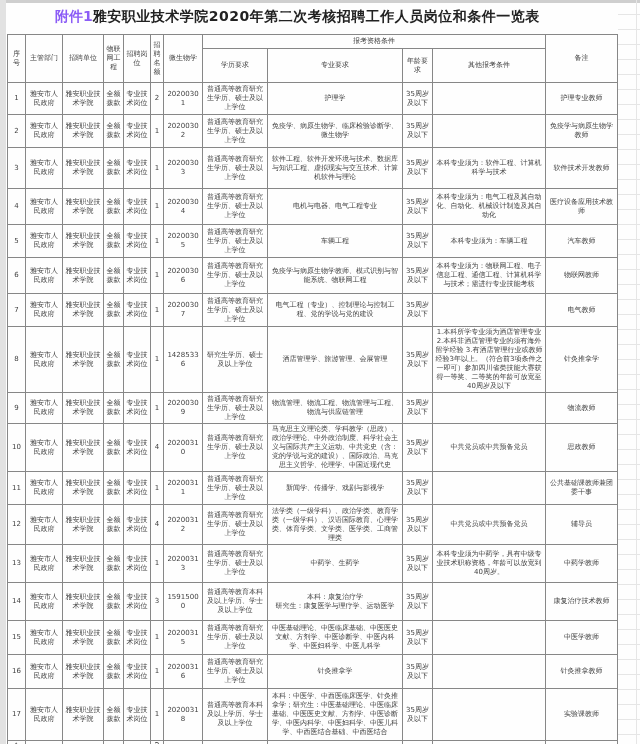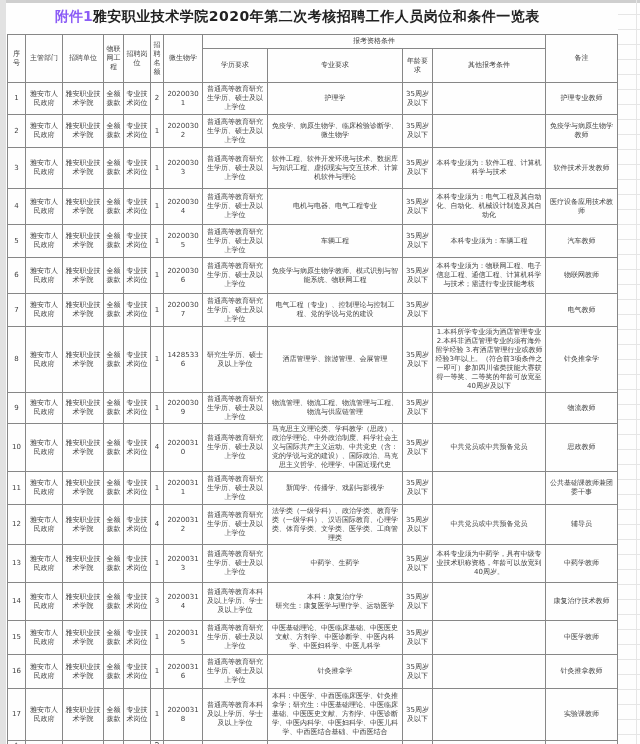--- a/index.html
+++ b/index.html
@@ -284,21 +284,21 @@
           <td>本科专业须为中药学，具有中级专业技术职称资格，年龄可以放宽到40周岁。</td>
           <td>中药学教师</td>
         </tr>
         <tr style="height: 38px;">
           <td>14</td>
           <td>雅安市人民政府</td>
           <td>雅安职业技术学院</td>
           <td>全额拨款</td>
           <td>专业技术岗位</td>
           <td>3</td>
-          <td>20200314</td>
+          <td>15915000</td>
           <td>普通高等教育本科及以上学历、学士及以上学位</td>
           <td>本科：康复治疗学
 研究生：康复医学与理疗学、运动医学</td>
           <td>35周岁及以下</td>
           <td></td>
           <td>康复治疗技术教师</td>
         </tr>
         <tr style="height: 34px;">
           <td>15</td>
           <td>雅安市人民政府</td>

